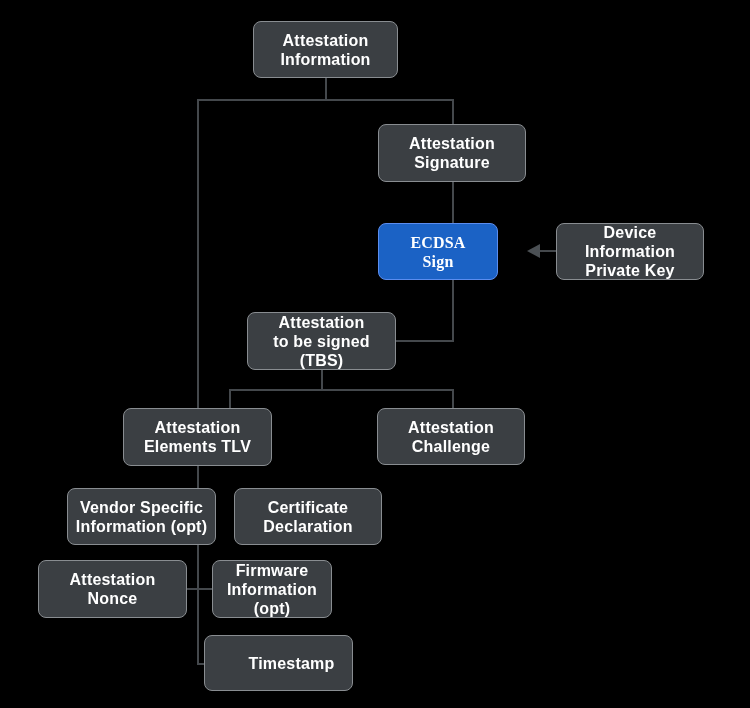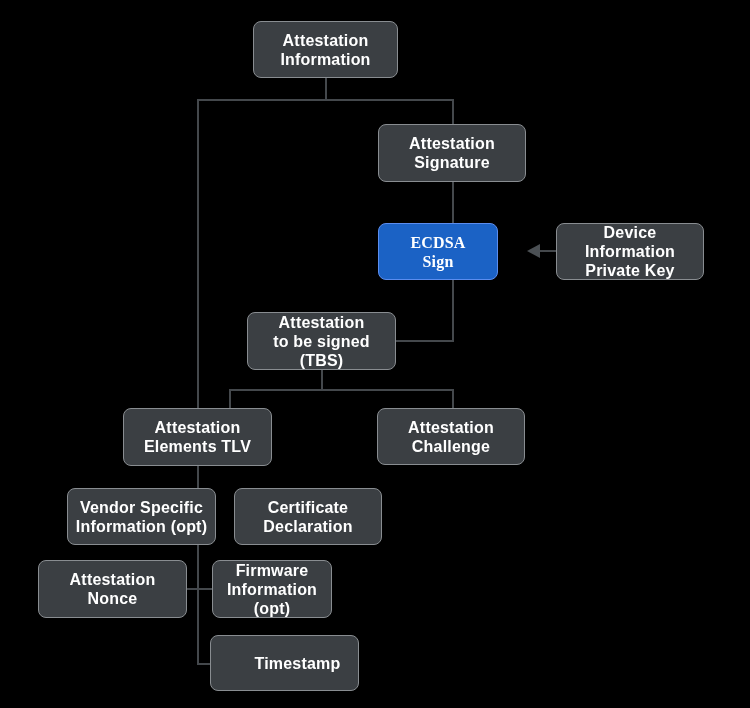--- a/index.html
+++ b/index.html
@@ -57,21 +57,21 @@
   .pos-attsig    { left: 378px; top: 124px; width: 148px; height: 58px; }
   .pos-ecdsa     { left: 378px; top: 223px; width: 120px; height: 57px; font-family: Liberation Serif, serif; }
   .pos-dapk      { left: 556px; top: 223px; width: 148px; height: 57px; }
   .pos-tbs       { left: 247px; top: 312px; width: 149px; height: 58px; }
   .pos-tlv       { left: 123px; top: 408px; width: 149px; height: 58px; }
   .pos-chal      { left: 377px; top: 408px; width: 148px; height: 57px; }
   .pos-vendor    { left: 38px;  top: 488px; width: 149px; height: 57px; margin-left: 29px; }
   .pos-certdecl  { left: 212px; top: 488px; width: 148px; height: 57px; margin-left: 22px; }
   .pos-nonce     { left: 38px;  top: 560px; width: 149px; height: 58px; }
   .pos-firmware  { left: 212px; top: 560px; width: 120px; height: 58px; }
-  .pos-timestamp { left: 210px; top: 635px; width: 149px; height: 56px; padding-left: 28px; }
+  .pos-timestamp { left: 204px; top: 635px; width: 149px; height: 56px; padding-left: 28px; }
 </style>
 </head>
 <body>
 
 <div class="canvas">
 
   <div class="line" style="left:325px; top:78px;  width:2px;   height:22px;"></div>
   <div class="line" style="left:197px; top:99px;  width:257px; height:2px;"></div>
   <div class="line" style="left:197px; top:99px;  width:2px;   height:310px;"></div>
   <div class="line" style="left:452px; top:99px;  width:2px;   height:27px;"></div>

